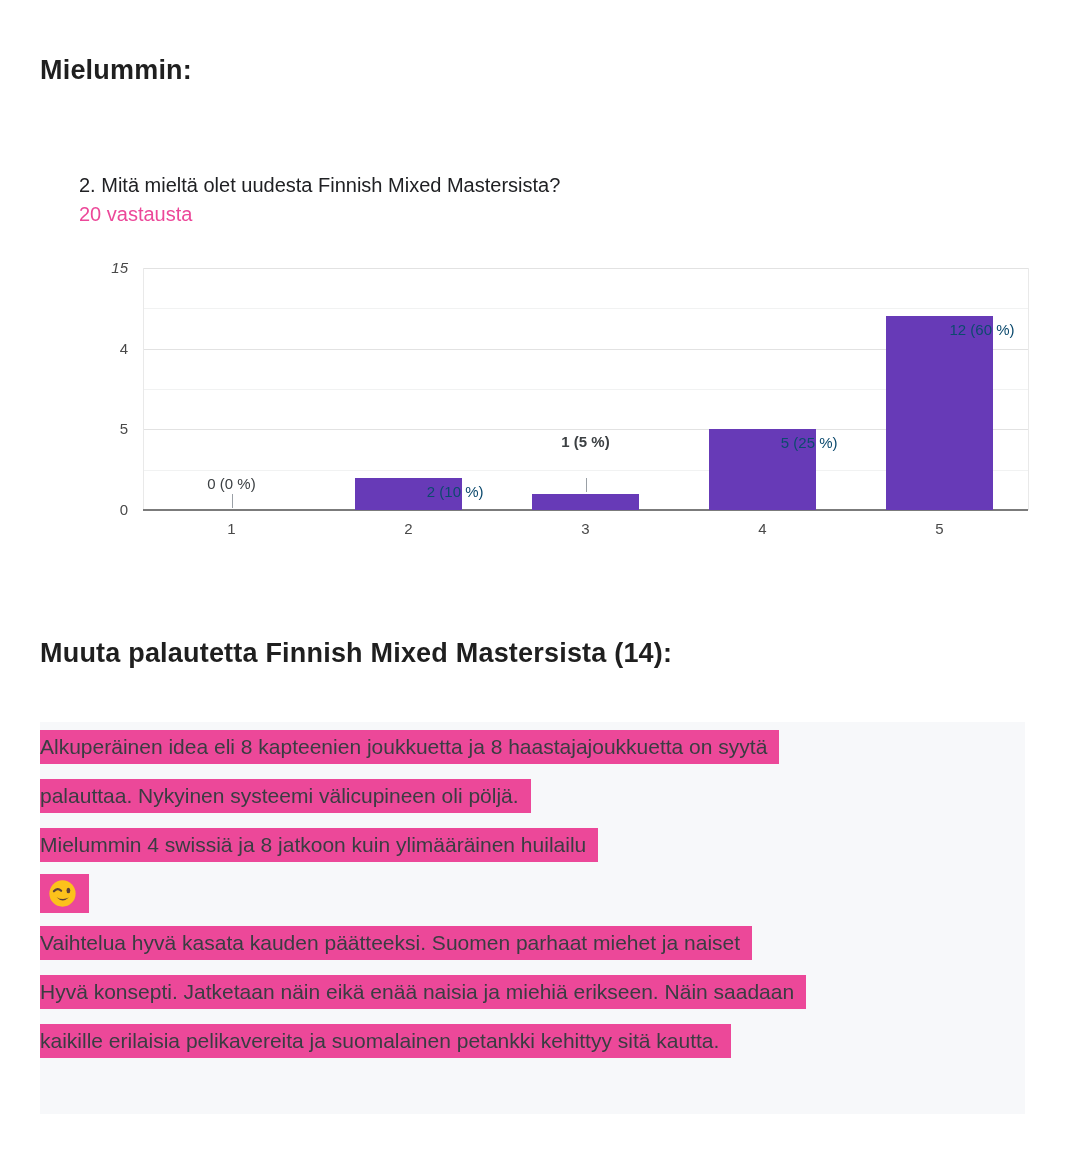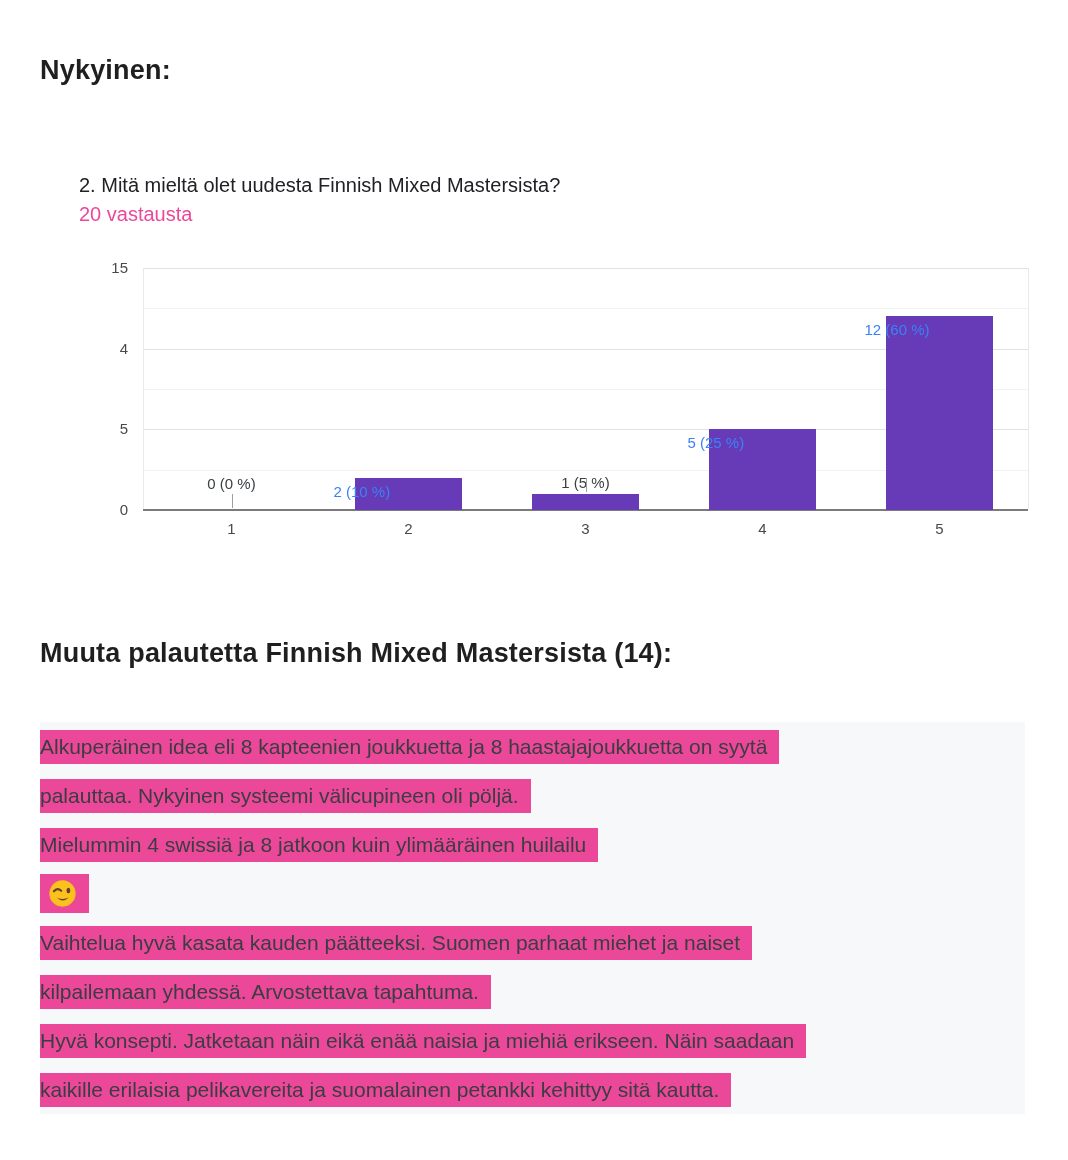--- a/index.html
+++ b/index.html
@@ -15,61 +15,61 @@
 
   #chart{position:absolute;left:0;top:0;width:1068px;height:580px;}
   .gridline{position:absolute;height:1px;}
   .gridline.major{background:#e2e2e2;}
   .gridline.minor{background:#f1f2f2;}
   .baseline{position:absolute;height:2px;background:#7b7b7b;}
   .plot-border{position:absolute;width:1px;background:#e9e9e9;}
   .ytick{position:absolute;width:36px;text-align:right;font-size:15px;color:#494949;line-height:18px;}
   .xtick{position:absolute;width:100px;text-align:center;font-size:15px;color:#494949;}
   .bar{position:absolute;}
-  .bar-label-in{position:absolute;width:150px;text-align:left;font-size:15px;color:#3b82f6;}
+  .bar-label-in{position:absolute;width:150px;text-align:right;font-size:15px;color:#0c4a6e;}
   .bar-label-out{position:absolute;width:150px;text-align:center;font-size:15px;color:#3c4043;}
   .stem{position:absolute;width:1px;background:#9aa0a6;}
 
   #responses{position:absolute;left:40px;top:722px;width:985px;height:392px;background:#f7f8fa;}
   .resp-line{height:49px;display:flex;align-items:center;}
   .resp-stripe{display:inline-flex;align-items:center;background:#ec4899;padding:5px 12px 5px 0;white-space:nowrap;}
   .resp-text{font-size:21px;color:#3a3d42;}
   .emoji-svg{margin-left:8px;display:inline-block;}
   .hidden-data{position:absolute;width:0;height:0;overflow:hidden;}
 </style>
 </head>
 <body>
 
 <div class="page">
 
-  <div id="heading1" class="sec-heading">Nykyinen:</div>
+  <div id="heading1" class="sec-heading">Mielummin:</div>
 
   <div class="q-title">2. Mitä mieltä olet uudesta Finnish Mixed Mastersista?</div>
   <div class="q-count">20 vastausta</div>
 
   <div id="chart">
       <div class="gridline minor" style="left: 143px; top: 469.667px; width: 885px; position: absolute;"></div>
       <div class="gridline major" style="left: 143px; top: 429.333px; width: 885px; position: absolute;"></div>
       <div class="gridline minor" style="left: 143px; top: 389px; width: 885px; position: absolute;"></div>
       <div class="gridline major" style="left: 143px; top: 348.667px; width: 885px; position: absolute;"></div>
       <div class="gridline minor" style="left: 143px; top: 308.333px; width: 885px; position: absolute;"></div>
       <div class="gridline major" style="left: 143px; top: 268px; width: 885px; position: absolute;"></div>
       <div class="plot-border" style="left: 143px; top: 268px; height: 242px;"></div>
       <div class="plot-border" style="left: 1028px; top: 268px; height: 242px;"></div>
       <div class="baseline" style="left: 143px; top: 509px; width: 885px;"></div>
       <div class="ytick" style="left: 92px; top: 501px;">0</div>
       <div class="ytick" style="left: 92px; top: 420.333px;">5</div>
       <div class="ytick" style="left: 92px; top: 339.667px;">4</div>
-      <div class="ytick" style="left: 92px; top: 259px;">15</div>
+      <div class="ytick" style="left: 92px; top: 259px; font-style: italic;">15</div>
       <div class="bar-label-out" style="left: 156.5px; top: 475px;">0 (0 %)</div>
       <div class="stem" style="left: 231.5px; top: 494px; height: 14px;"></div>
       <div class="bar" style="left: 355px; top: 477.733px; width: 107px; height: 32.2667px; background: rgb(103, 58, 183);"></div>
       <div class="bar-label-in" style="left: 333.5px; top: 482.733px;">2 (10 %)</div>
       <div class="bar" style="left: 532px; top: 493.867px; width: 107px; height: 16.1333px; background: rgb(103, 58, 183);"></div>
-      <div class="bar-label-out" style="left: 510.5px; top: 474px;">1 (5 %)</div>
+      <div class="bar-label-out" style="left: 510.5px; top: 433px; font-weight: bold;">1 (5 %)</div>
       <div class="stem" style="left: 585.5px; top: 477.867px; height: 14px;"></div>
       <div class="bar" style="left: 709px; top: 429.333px; width: 107px; height: 80.6667px; background: rgb(103, 58, 183);"></div>
       <div class="bar-label-in" style="left: 687.5px; top: 434.333px;">5 (25 %)</div>
       <div class="bar" style="left: 886px; top: 316.4px; width: 107px; height: 193.6px; background: rgb(103, 58, 183);"></div>
       <div class="bar-label-in" style="left: 864.5px; top: 321.4px;">12 (60 %)</div>
       <div class="xtick" style="left: 181.5px; top: 520px;">1</div>
       <div class="xtick" style="left: 358.5px; top: 520px;">2</div>
       <div class="xtick" style="left: 535.5px; top: 520px;">3</div>
       <div class="xtick" style="left: 712.5px; top: 520px;">4</div>
       <div class="xtick" style="left: 889.5px; top: 520px;">5</div>
@@ -104,25 +104,20 @@
         </svg>
       </span>
     </div>
     <div class="resp-line">
       <span class="resp-stripe">
           <span class="resp-text">Vaihtelua hyvä kasata kauden päätteeksi. Suomen parhaat miehet ja naiset</span>
         </span>
     </div>
     <div class="resp-line">
       <span class="resp-stripe">
-          <span class="resp-text">kilpailemaan yhdessä. Arvostettava tapahtuma.</span>
-        </span>
-    </div>
-    <div class="resp-line">
-      <span class="resp-stripe">
           <span class="resp-text">Hyvä konsepti. Jatketaan näin eikä enää naisia ja miehiä erikseen. Näin saadaan</span>
         </span>
     </div>
     <div class="resp-line">
       <span class="resp-stripe">
           <span class="resp-text">kaikille erilaisia pelikavereita ja suomalainen petankki kehittyy sitä kautta.</span>
         </span>
     </div>
   </div>
 

